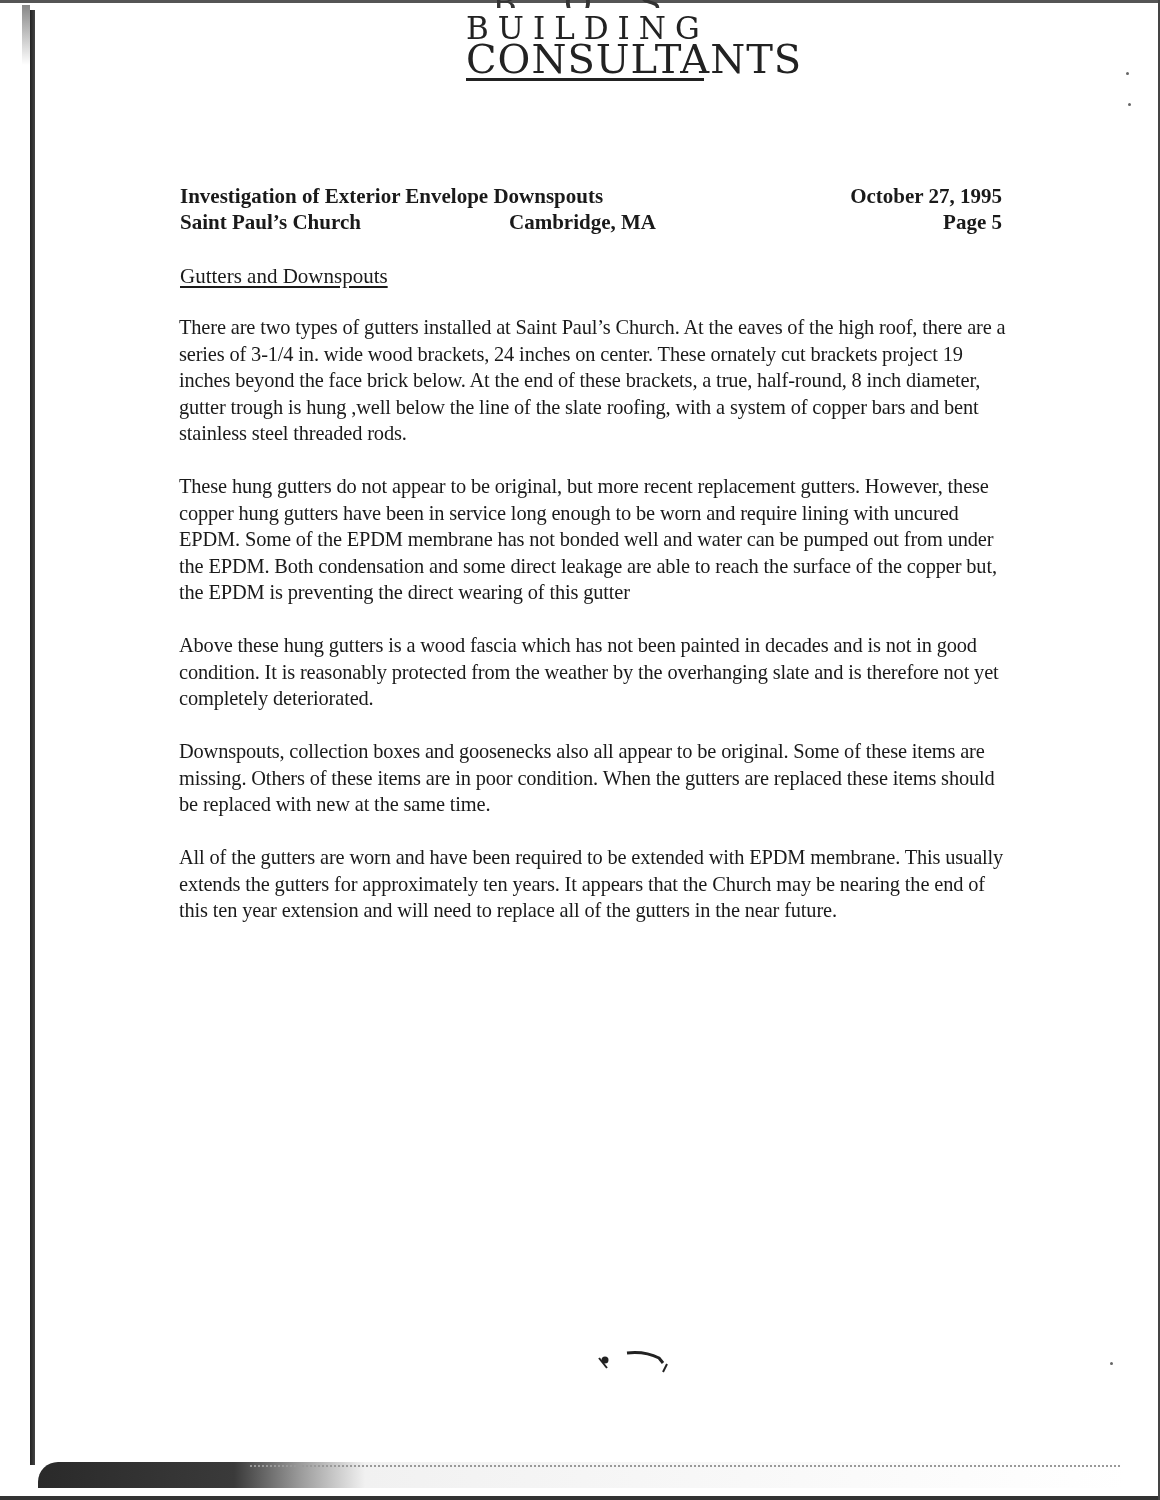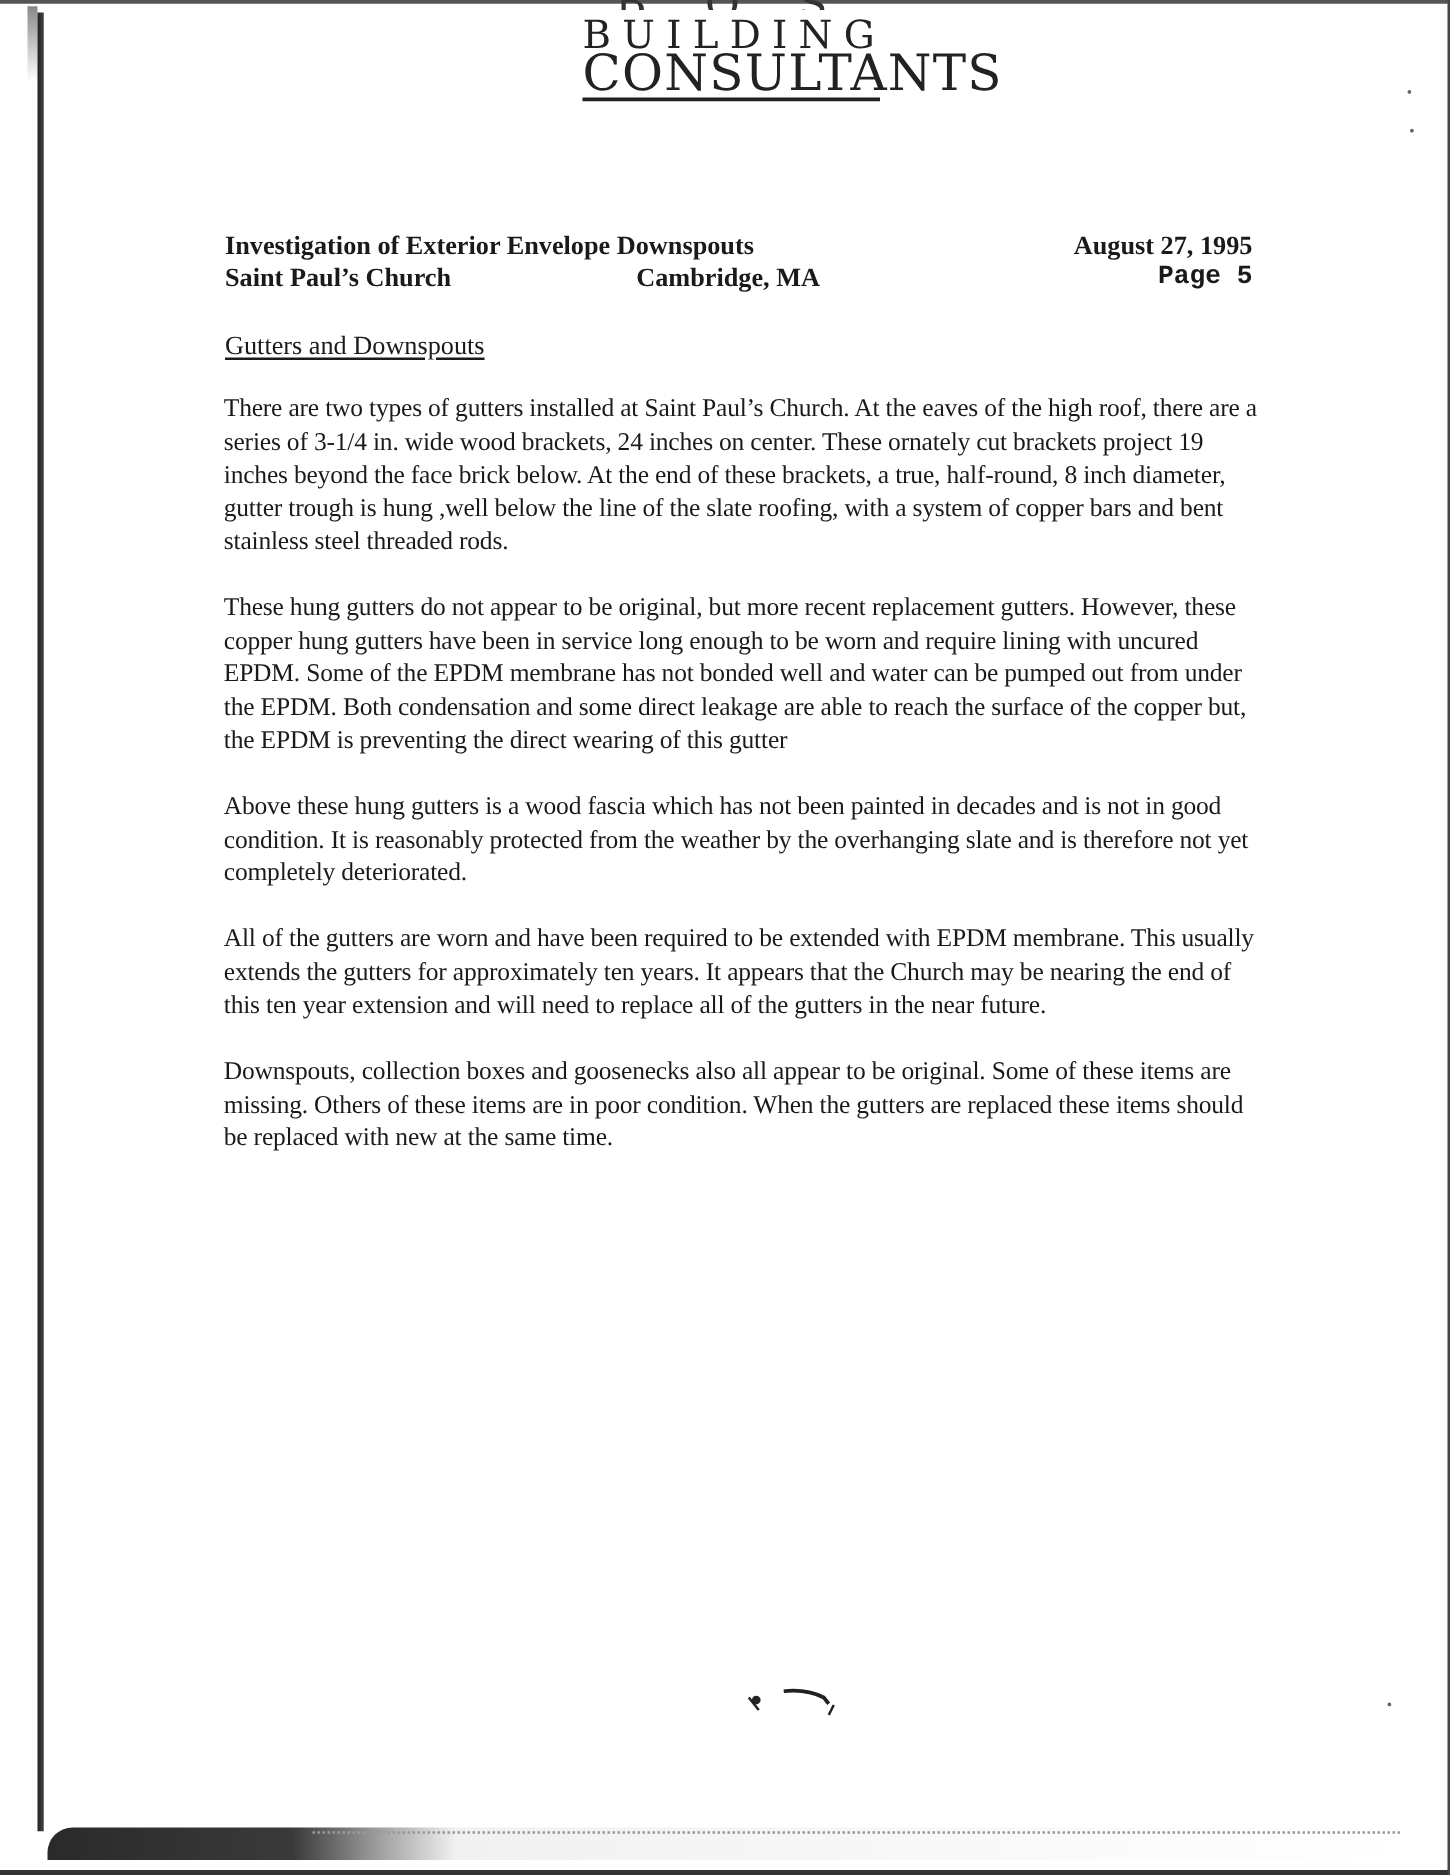--- a/index.html
+++ b/index.html
@@ -39,21 +39,21 @@
   }
   .lh-line1 { font-size: 31px; letter-spacing: 9px; line-height: 32px; margin-top: 4px; font-weight: normal; }
   .lh-line2 { font-size: 40px; letter-spacing: 1px; line-height: 30px; }
   .lh-rule { height: 3px; background: #222; margin-top: 4px; width: 238px; }
 
   .hdr { position: absolute; font-size: 21px; font-weight: bold; line-height: 26px; }
   .hdr-title { left: 180px; top: 183px; }
   .hdr-church { left: 180px; top: 209px; }
   .hdr-city { left: 509px; top: 209px; }
   .hdr-date { right: 158px; top: 183px; text-align: right; }
-  .hdr-page { right: 158px; top: 209px; text-align: left; font-family: Liberation Mono, monospace; }
+  .hdr-page { right: 158px; top: 209px; text-align: left; }
 
   .section-title {
     position: absolute; left: 180px; top: 263px; font-size: 21px; line-height: 26px;
     text-decoration: underline; text-underline-offset: 3px;
   }
 
   .body { position: absolute; left: 179px; top: 314px; width: 830px; }
   .body p {
     margin: 0 0 26.5px 0; font-size: 20.4px; line-height: 26.5px; letter-spacing: -0.15px;
   }
@@ -76,31 +76,31 @@
 <div class="letterhead">
   <div class="lh-top">B O S T O N</div>
   <div class="lh-line1">BUILDING</div>
   <div class="lh-line2">CONSULTANTS</div>
   <div class="lh-rule"></div>
 </div>
 
 <div class="hdr hdr-title">Investigation of Exterior Envelope Downspouts</div>
 <div class="hdr hdr-church">Saint Paul’s Church</div>
 <div class="hdr hdr-city">Cambridge, MA</div>
-<div class="hdr hdr-date">August 27, 1995</div>
+<div class="hdr hdr-date">October 27, 1995</div>
 <div class="hdr hdr-page">Page 5</div>
 
 <div class="section-title">Gutters and Downspouts</div>
 
 <div class="body">
   <p>There are two types of gutters installed at Saint Paul’s Church.  At the eaves of the high roof, there are a series of 3-1/4 in. wide wood brackets, 24 inches on center.  These ornately cut brackets project 19 inches beyond the face brick below.  At the end of these brackets, a true, half-round, 8 inch diameter, gutter trough is hung ,well below the line of the slate roofing, with a system of copper bars and bent stainless steel threaded rods.</p>
   <p>These hung gutters do not appear to be original, but more recent replacement gutters. However, these copper hung gutters have been in service long enough to be worn and require lining with uncured EPDM.  Some of the EPDM membrane has not bonded well and water can be pumped out from under the EPDM.  Both condensation and some direct leakage are able to reach the surface of the copper but, the EPDM is preventing the direct wearing of this gutter</p>
   <p>Above these hung gutters is a wood fascia which has not been painted in decades and is not in good condition. It is reasonably protected from the weather by the overhanging slate and is therefore not yet completely deteriorated.</p>
+  <p>Downspouts, collection boxes and goosenecks also all appear to be original.  Some of these items are missing.  Others of these items are in poor condition.  When the gutters are replaced these items should be replaced with new at the same time.</p>
   <p>All of the gutters are worn and have been required to be extended with EPDM membrane. This usually extends the gutters for approximately ten years.  It appears that the Church may be nearing the end of this ten year extension and will need to replace all of the gutters in the near future.</p>
-  <p>Downspouts, collection boxes and goosenecks also all appear to be original.  Some of these items are missing.  Others of these items are in poor condition.  When the gutters are replaced these items should be replaced with new at the same time.</p>
 </div>
 
 <svg class="mark" viewBox="0 0 75 40">
   <line x1="2" y1="10" x2="10" y2="20" stroke="#222" stroke-width="2"></line>
   <circle cx="8" cy="12" r="3.5" fill="#222"></circle>
   <path d="M30 5 Q48 3 62 10 L66 15" stroke="#222" stroke-width="3" fill="none"></path>
   <line x1="70" y1="16" x2="66" y2="24" stroke="#222" stroke-width="2"></line>
 </svg>
 
 <div class="dot" style="left:1126px; top:72px;"></div>

